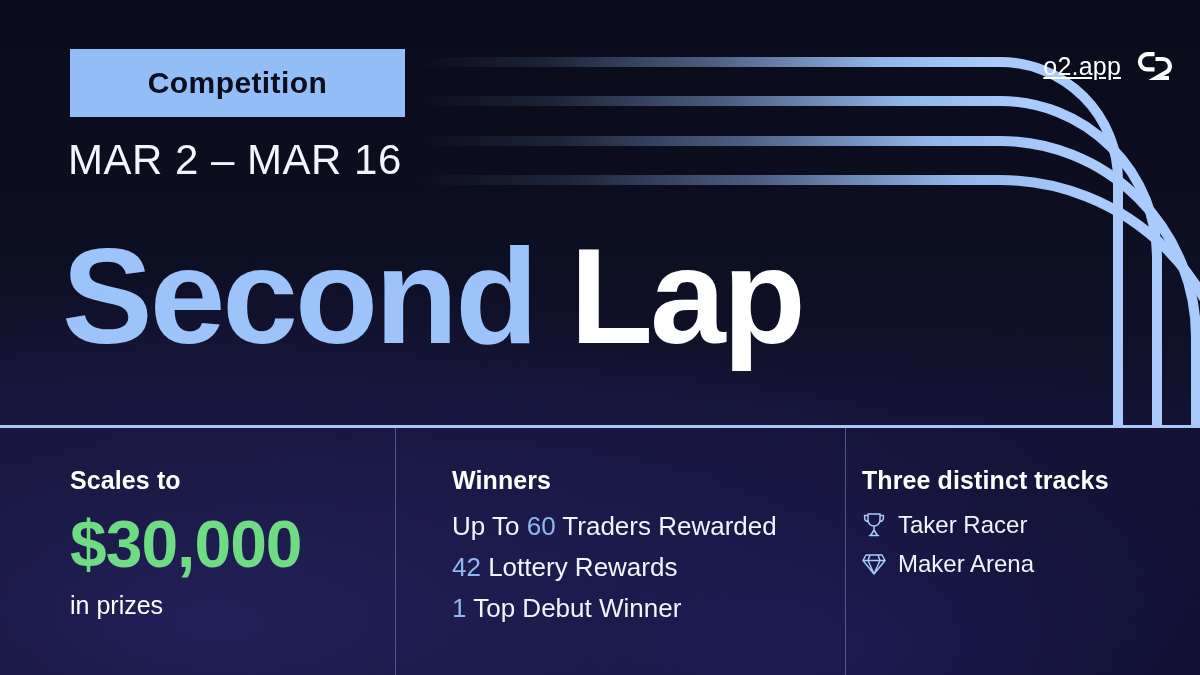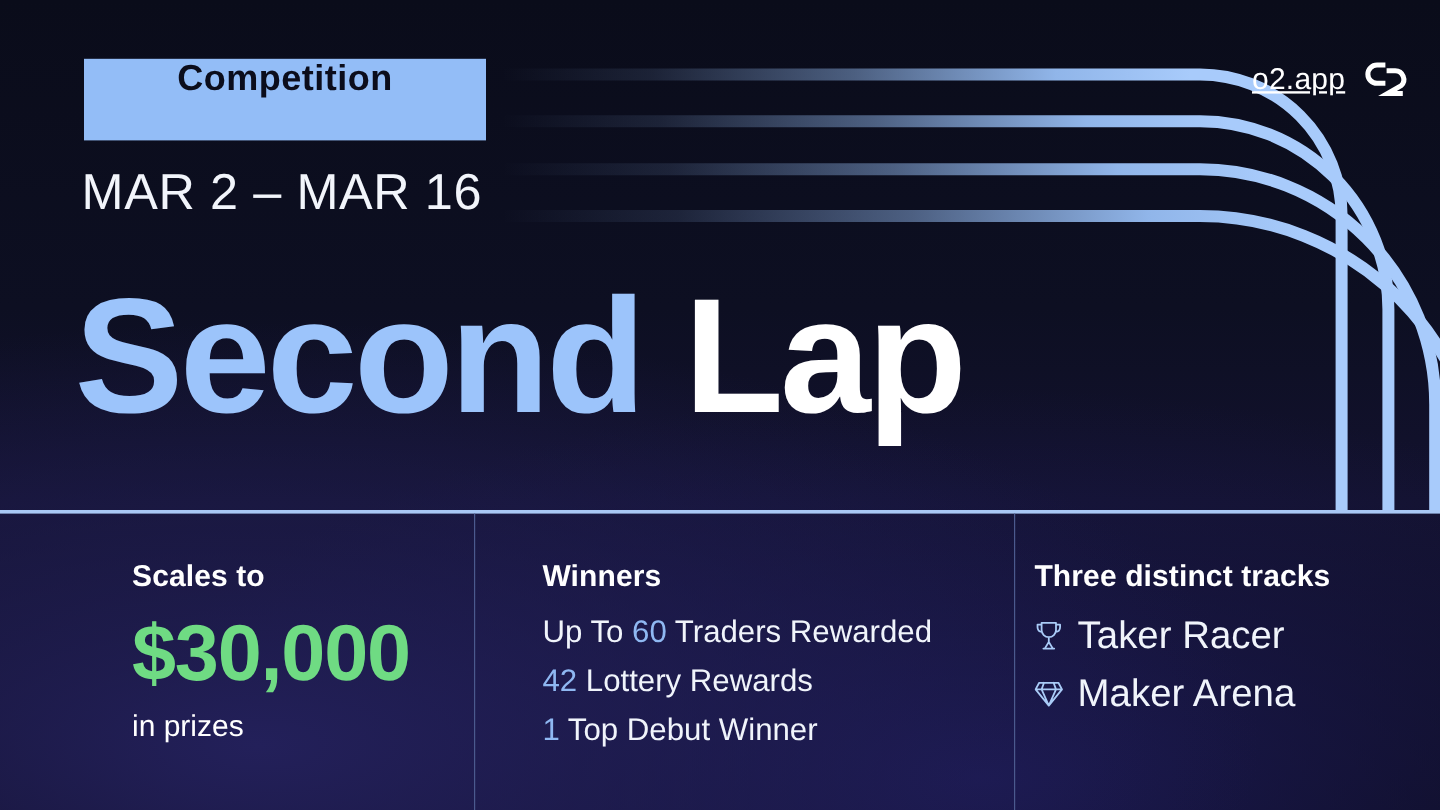--- a/index.html
+++ b/index.html
@@ -20,21 +20,21 @@
   
   .hero{ position:absolute; left:0; top:0; width:1200px; height:425px; overflow:hidden; }
 
   .track-svg{ position:absolute; right:0; top:0; width:1200px; height:425px; }
 
   
   .badge{
     position:absolute; left:70px; top:49px;
     width:335px; height:68px;
     background:#93bdf7;
-    display:flex; justify-content:center;
+    display:flex; align-items:center; justify-content:center;
   }
   .badge span{
     color:#0b0d1c; font-size:30px; font-weight:700; letter-spacing:0.4px;
   }
 
   
   .dates{
     position:absolute; left:68px; top:136px;
     color:#f2f5fb; font-size:42px; font-weight:400; letter-spacing:0.5px;
     white-space:nowrap;
@@ -57,41 +57,41 @@
   .logo-text{ color:#ffffff; font-size:25px; font-weight:500; letter-spacing:0.2px;text-decoration:underline; }
   .logo-mark{ display:block; }
 
   
   .strip{
     position:absolute; left:0; top:425px; width:1200px; height:250px;
     border-top:3px solid #a9c8f5;
     display:flex;
   }
   .col{ position:relative; height:100%; padding:38px 0 0 0; }
-  .col-1{ width:395px; padding-left:110px; }
+  .col-1{ width:395px; padding-left:70px; }
   .col-2{ width:450px; padding-left:56px; border-left:1px solid #4b5a8e; }
   .col-3{ width:355px; padding-left:16px; border-left:1px solid #4b5a8e; }
 
   .col-head{
     color:#ffffff; font-size:25px; font-weight:700; letter-spacing:0.1px;
     margin-bottom:16px; white-space:nowrap;
   }
   .prize{
     color:#6fdb83; font-size:66px; font-weight:700; letter-spacing:-1px;
     line-height:1; margin:6px 0 14px 0; white-space:nowrap;
   }
   .prize-sub{ color:#ffffff; font-size:25px; font-weight:500; white-space:nowrap; }
 
   .wlist{ display:flex; flex-direction:column; gap:10px; margin-top:4px; }
   .wrow{ color:#f0f4fb; font-size:26px; font-weight:400; white-space:nowrap; }
   .wrow .num{ color:#8fb8f2; }
 
   .tlist{ display:flex; flex-direction:column; gap:11px; margin-top:6px; }
   .trow{ display:flex; align-items:center; gap:12px; white-space:nowrap; }
-  .trow .tlabel{ color:#f0f4fb; font-size:32px; font-weight:400; }
+  .trow .tlabel{ color:#f0f4fb; font-size:24px; font-weight:400; }
   .ticon{ width:24px; height:26px; flex:0 0 24px; display:block; }
 </style>
 </head>
 <body>
 
 <div class="banner">
 
   <div class="hero">
     <svg class="track-svg" viewBox="0 0 1200 425" preserveAspectRatio="none" xmlns="http://www.w3.org/2000/svg">
       <defs>

